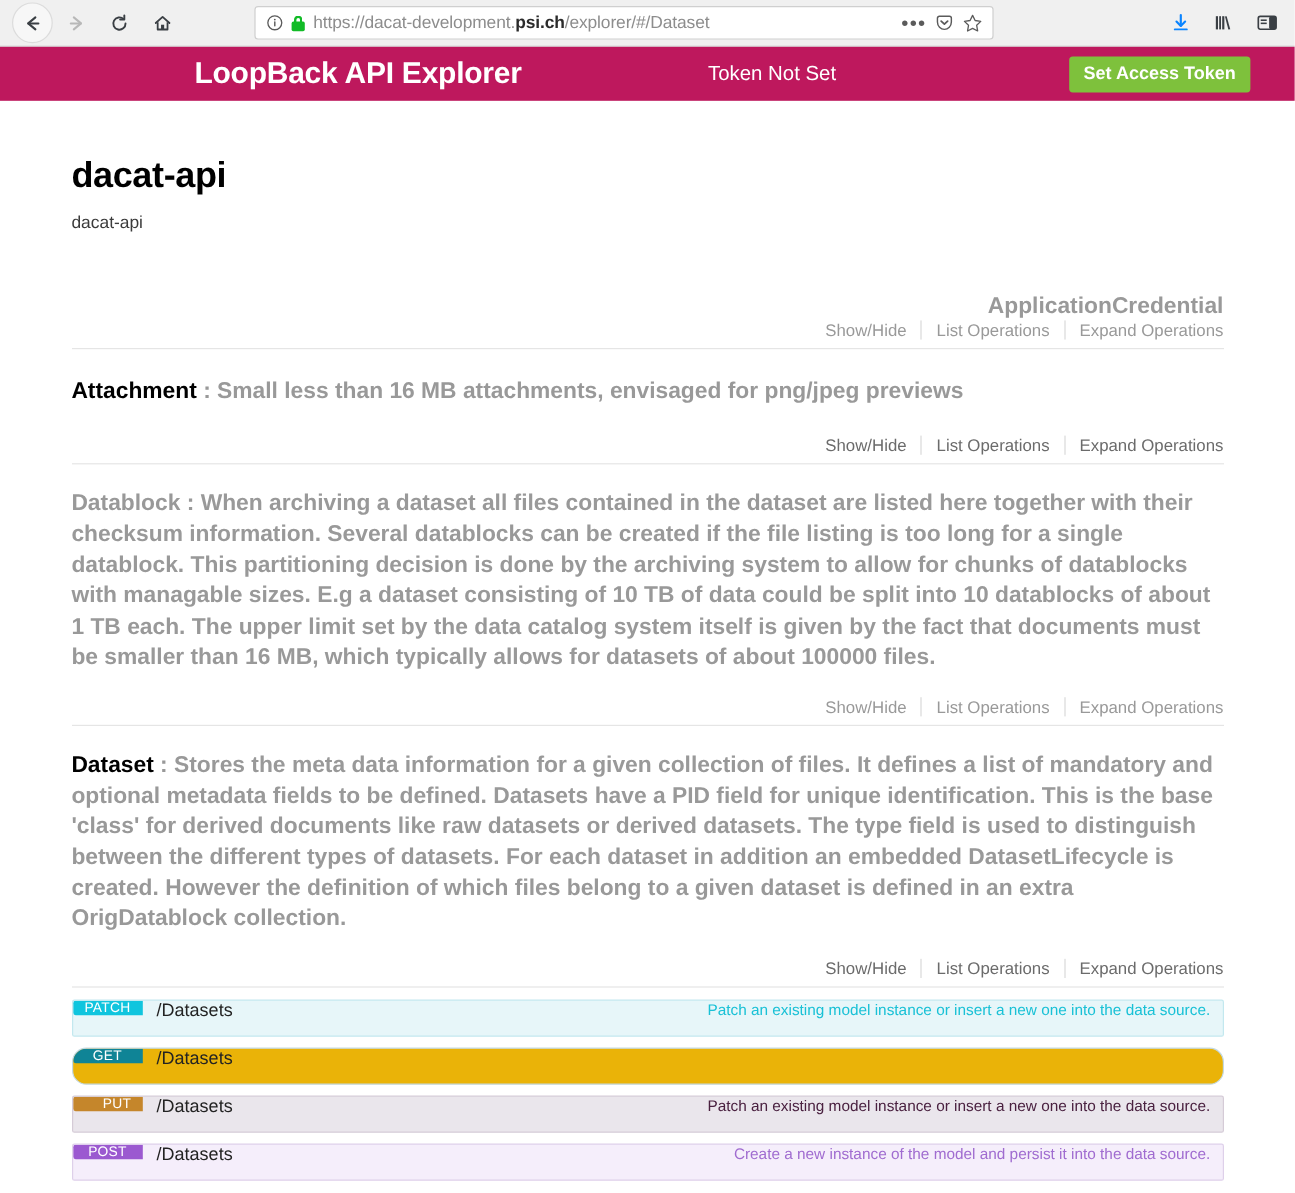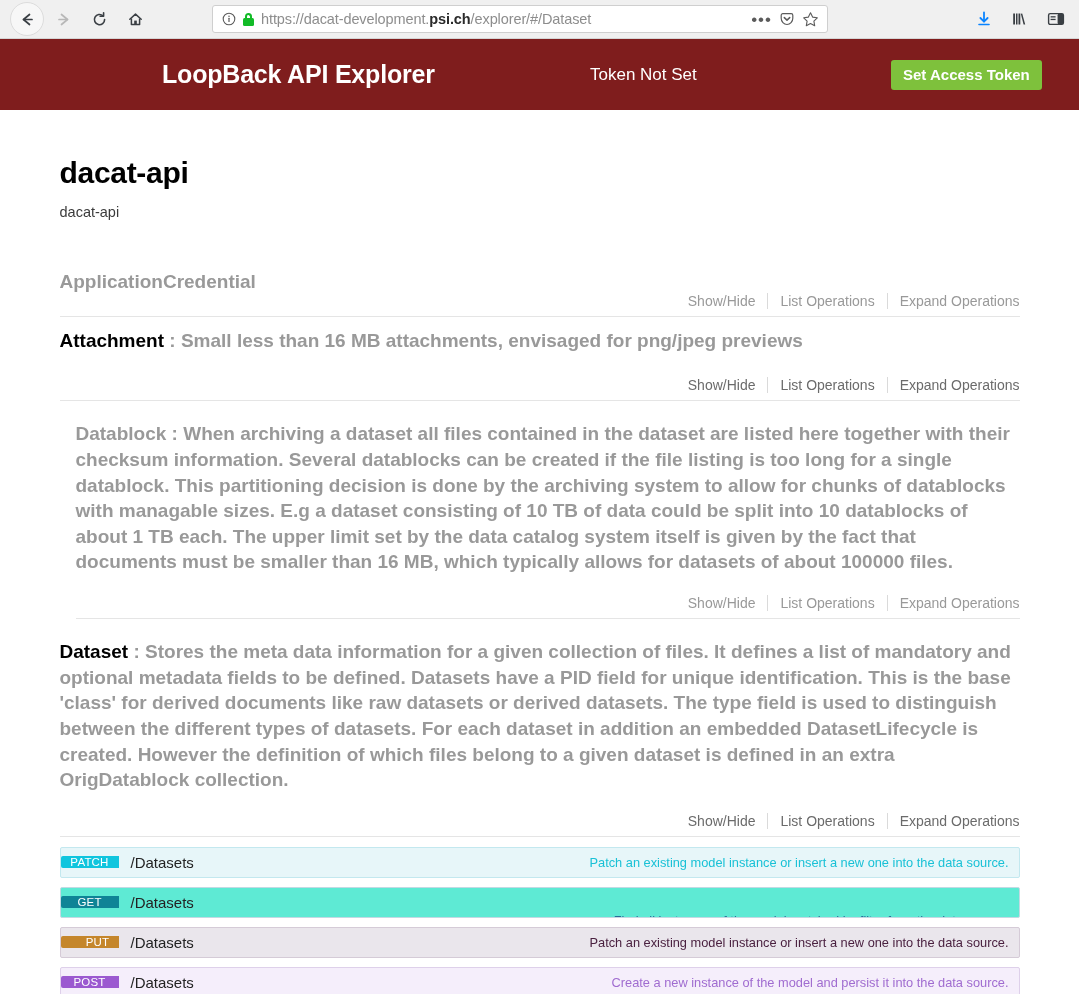--- a/index.html
+++ b/index.html
@@ -79,22 +79,22 @@
     position: absolute;
     right: 14px;
     display: flex;
     align-items: center;
     gap: 18px;
   }
   .right-icons .ri { display: flex; align-items: center; justify-content: center; }
 
   
   .app-header {
-    height: 71px;
-    background: #7f1d1d;
+    height: 45px;
+    background: #be185d;
     display: flex;
     align-items: center;
     position: relative;
   }
   .app-title {
     position: absolute;
     left: 162px;
     font-size: 25px;
     font-weight: 700;
     color: #ffffff;
@@ -186,21 +186,21 @@
     white-space: nowrap;
   }
   .res-options a + a { border-left: 1px solid #dadada; }
   .res-options a:last-child { padding-right: 0; }
   .res-options.strong a { color: #6b6b6b; }
 
   
   .ops { margin-top: 10px; }
   .op {
     display: flex;
-    align-items: center;
+    align-items: flex-start;
     height: 31px;
     margin-bottom: 9px;
     border: 1px solid transparent;
     border-radius: 2px;
     overflow: hidden;
   }
   .op .badge {
     width: 58px;
     flex: 0 0 58px;
     display: flex;
@@ -227,21 +227,21 @@
     justify-content: flex-end;
     padding-right: 10px;
     font-size: 12.8px;
   }
 
   
   .op[data-method="PATCH"] { background: #e7f6f9; border-color: #c3e8ef; }
   .op[data-method="PATCH"] .badge { background: #10c5de; }
   .op[data-method="PATCH"] .summary { color: #19c1d6; }
 
-  .op[data-method="GET"] { background: #5eead4; border-color: #c3d9e3; }
+  .op[data-method="GET"] { background: #eab308; border-color: #c3d9e3; border-radius: 12px; }
   .op[data-method="GET"] .badge { background: #0f8496; }
   .op[data-method="GET"] .summary { color: #2a6a99; margin-top: 36px; }
 
   .op[data-method="PUT"] { background: #eae6ec; border-color: #d5cbd7; }
   .op[data-method="PUT"] .badge { background: #c5862b; padding-left: 16px; }
   .op[data-method="PUT"] .summary { color: #4a2140; }
 
   .op[data-method="POST"] { background: #f5eefb; border-color: #ded0ea; }
   .op[data-method="POST"] .badge { background: #9b59d0; }
   .op[data-method="POST"] .summary { color: #a06cd0; }
@@ -345,43 +345,43 @@
   <div class="token-label">Token Not Set</div>
   <button class="token-btn">Set Access Token</button>
 </div>
 
 <div class="content">
   <div class="inner">
 
     <h1 class="api-title">dacat-api</h1>
     <div class="api-subtitle">dacat-api</div>
 
-    <div class="resource" style="margin-top:49px;">
+    <div class="resource" style="margin-top:49px;text-align:right;">
       <div class="res-heading">
         <span class="res-name">ApplicationCredential</span><span></span><span class="res-desc"></span>
       </div>
       <div class="res-options" style="margin-top:-2px;">
         <a>Show/Hide</a>
         <a>List Operations</a>
         <a>Expand Operations</a>
       </div>
     </div>
 
-    <div class="resource" style="margin-top:11px;">
+    <div class="resource" style="margin-top:23px;">
       <div class="res-heading dark">
         <span class="res-name">Attachment</span><span> : </span><span class="res-desc">Small less than 16 MB attachments, envisaged for png/jpeg previews</span>
       </div>
       <div class="res-options strong" style="margin-top:24px;">
         <a>Show/Hide</a>
         <a>List Operations</a>
         <a>Expand Operations</a>
       </div>
     </div>
 
-    <div class="resource" style="margin-top:20px;margin-left:16px;">
+    <div class="resource" style="margin-top:20px;">
       <div class="res-heading">
         <span class="res-name">Datablock</span><span> : </span><span class="res-desc">When archiving a dataset all files contained in the dataset are listed here together with their checksum information. Several datablocks can be created if the file listing is too long for a single datablock. This partitioning decision is done by the archiving system to allow for chunks of datablocks with managable sizes. E.g a dataset consisting of 10 TB of data could be split into 10 datablocks of about 1 TB each. The upper limit set by the data catalog system itself is given by the fact that documents must be smaller than 16 MB, which typically allows for datasets of about 100000 files.</span>
       </div>
       <div class="res-options" style="margin-top:20px;">
         <a>Show/Hide</a>
         <a>List Operations</a>
         <a>Expand Operations</a>
       </div>
     </div>
 

